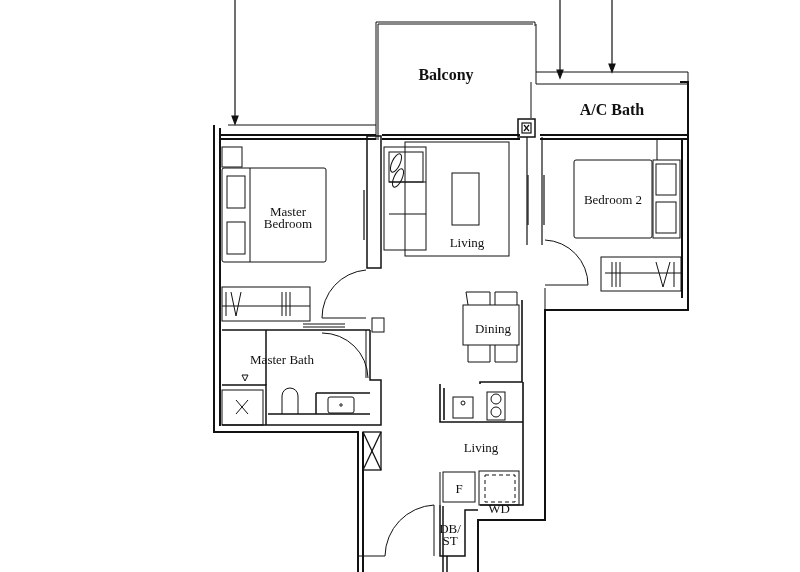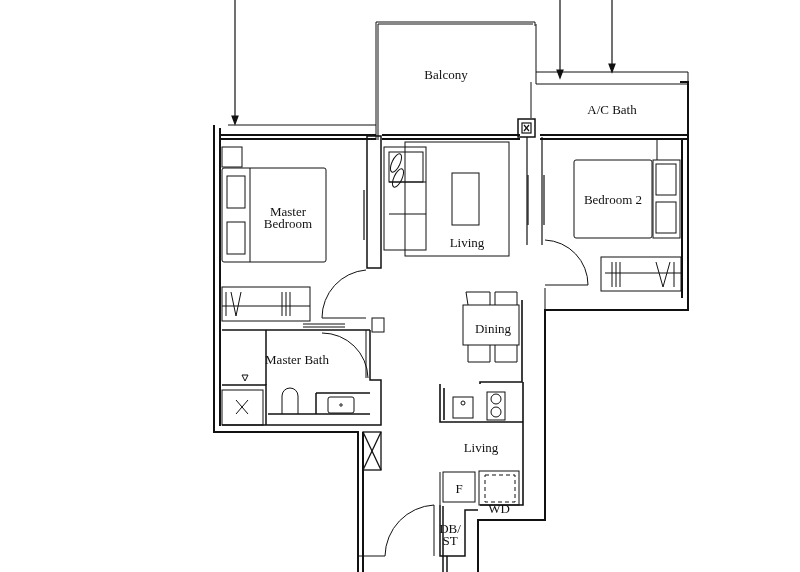--- a/index.html
+++ b/index.html
@@ -1,19 +1,19 @@
 <!DOCTYPE html>
 <html><head>
 <meta charset="utf-8">
 <style>
   html,body{margin:0;padding:0;background:#fff;}
   body{width:800px;height:572px;overflow:hidden;position:relative;font-family:"DejaVu Serif","Liberation Serif",serif;}
   svg{position:absolute;left:0;top:0;}
   .lbl{position:absolute;font-family:"Liberation Serif","DejaVu Serif",serif;font-size:13px;color:#111;text-align:center;line-height:13px;white-space:nowrap;transform:translate(-50%,-50%);}
-  .lbl.b{font-weight:normal;font-size:13px;}
+  .lbl.b{font-weight:bold;font-size:16px;}
 </style>
 </head>
 <body>
 
 <svg width="800" height="572" viewBox="0 0 800 572" fill="none" stroke="#111" stroke-width="1.2">
 
   <g stroke-width="1.2">
     <line x1="235" y1="0" x2="235" y2="120"></line>
     <path d="M232,116 L235,124 L238,116 Z" fill="#111"></path>
     <line x1="560" y1="0" x2="560" y2="74"></line>
@@ -192,18 +192,18 @@
   </g>
 </svg>
 
 <div class="lbl b" style="left:446px;top:74px;">Balcony</div>
 <div class="lbl b" style="left:612px;top:109px;">A/C Bath</div>
 <div class="lbl" style="left:288px;top:211px;">Master</div>
 <div class="lbl" style="left:288px;top:223px;">Bedroom</div>
 <div class="lbl" style="left:467px;top:242px;">Living</div>
 <div class="lbl" style="left:613px;top:199px;">Bedroom 2</div>
 <div class="lbl" style="left:493px;top:328px;">Dining</div>
-<div class="lbl" style="left:297px;top:359px;">Master Bath</div>
+<div class="lbl" style="left:282px;top:359px;">Master Bath</div>
 <div class="lbl" style="left:481px;top:447px;">Living</div>
 <div class="lbl" style="left:459px;top:488px;">F</div>
 <div class="lbl" style="left:499px;top:488px;margin-top:20px;">WD</div>
 <div class="lbl" style="left:450px;top:528px;">DB/</div>
 <div class="lbl" style="left:450px;top:540px;text-align:right;">ST</div>
 
 </body></html>

